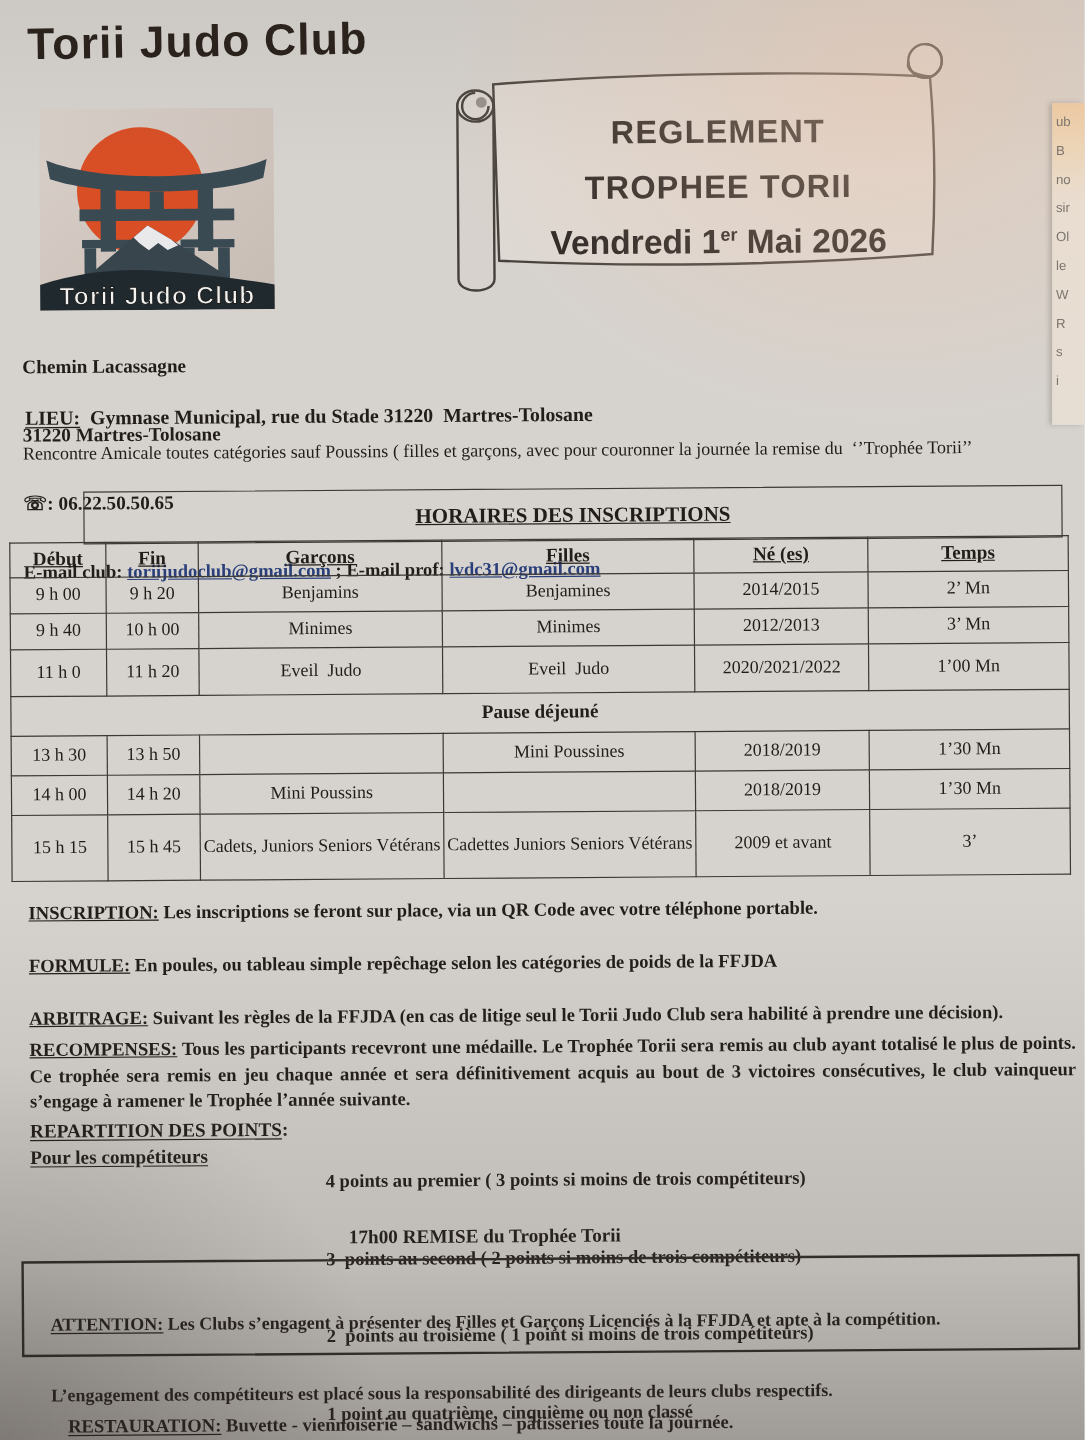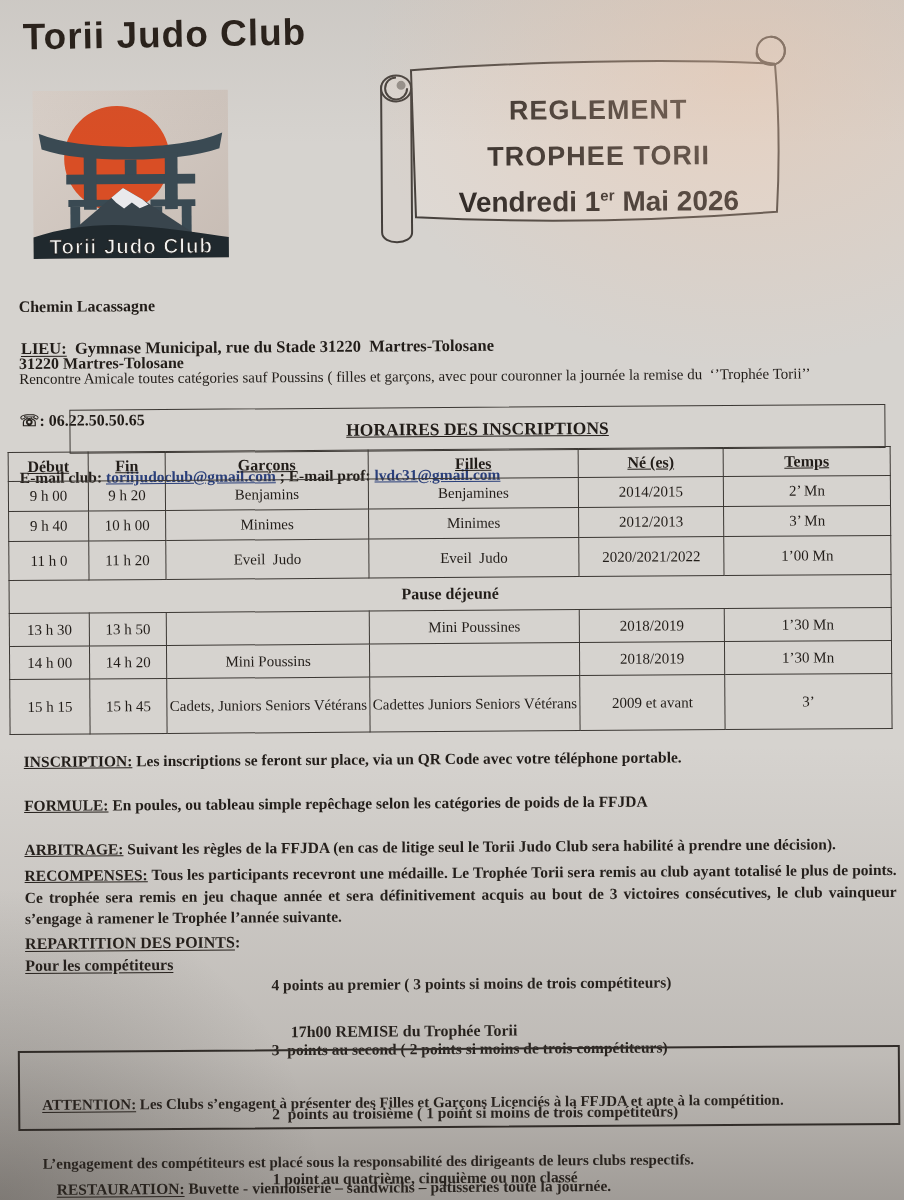--- a/index.html
+++ b/index.html
@@ -239,15 +239,27 @@
     </div>
 
     <div class="footer">
       <div><span class="ul">RESTAURATION:</span><span> Buvette - viennoiserie – sandwichs – pâtisseries toute la journée.</span></div>
       
       
     </div>
 
   </div>
 
+  <div class="sliver">
+    <div>ub</div>
+    <div>B</div>
+    <div>no</div>
+    <div>sir</div>
+    <div>Ol</div>
+    <div>le</div>
+    <div>W</div>
+    <div>R</div>
+    <div>s</div>
+    <div>i</div>
+  </div>
 
   <div class="paper-shade"></div>
 </div>
 
 </body></html>

